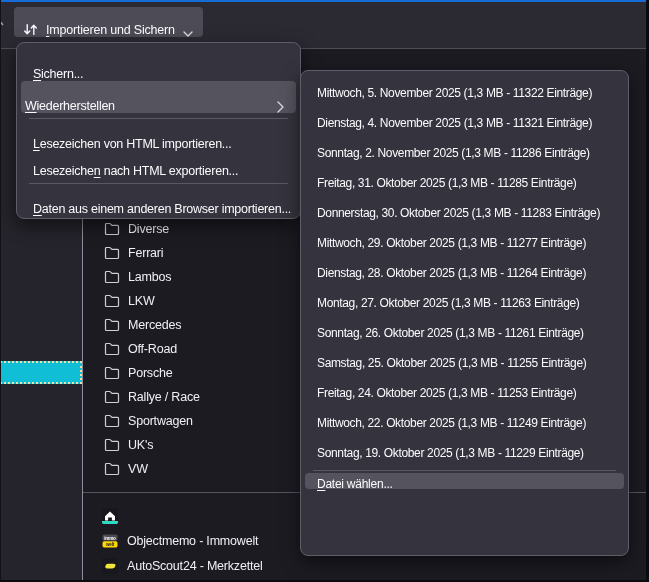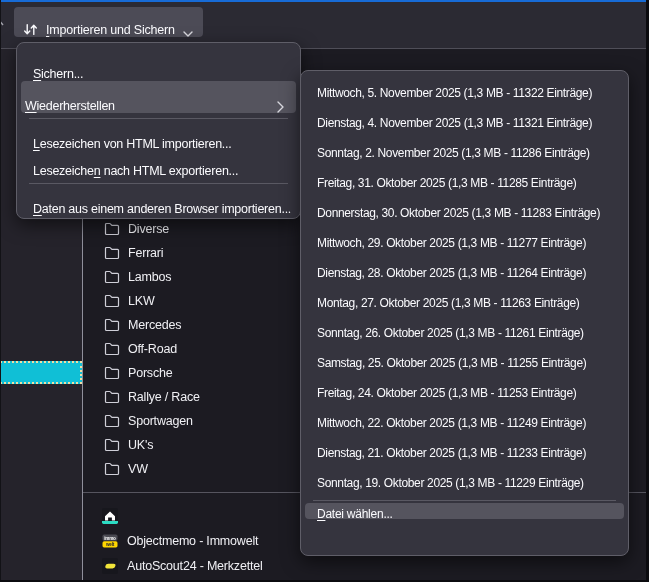--- a/index.html
+++ b/index.html
@@ -225,21 +225,20 @@
     <div class="backup-item">Sonntag, 2. November 2025 (1,3 MB - 11286 Einträge)</div>
     <div class="backup-item">Freitag, 31. Oktober 2025 (1,3 MB - 11285 Einträge)</div>
     <div class="backup-item">Donnerstag, 30. Oktober 2025 (1,3 MB - 11283 Einträge)</div>
     <div class="backup-item">Mittwoch, 29. Oktober 2025 (1,3 MB - 11277 Einträge)</div>
     <div class="backup-item">Dienstag, 28. Oktober 2025 (1,3 MB - 11264 Einträge)</div>
     <div class="backup-item">Montag, 27. Oktober 2025 (1,3 MB - 11263 Einträge)</div>
     <div class="backup-item">Sonntag, 26. Oktober 2025 (1,3 MB - 11261 Einträge)</div>
     <div class="backup-item">Samstag, 25. Oktober 2025 (1,3 MB - 11255 Einträge)</div>
     <div class="backup-item">Freitag, 24. Oktober 2025 (1,3 MB - 11253 Einträge)</div>
     <div class="backup-item">Mittwoch, 22. Oktober 2025 (1,3 MB - 11249 Einträge)</div>
-    <div class="backup-item">Dienstag, 21. Oktober 2025 (1,3 MB - 11233 Einträge)</div>
     <div class="backup-item">Sonntag, 19. Oktober 2025 (1,3 MB - 11229 Einträge)</div>
     <div class="submenu-sep"></div>
     <div class="choose-file">
       <span><span></span><span class="ak">D</span><span>atei wählen...</span></span>
     </div>
   </div>
 
   <div class="edge-left"></div>
   <div class="edge-right"></div>
   <div class="edge-bottom"></div>

